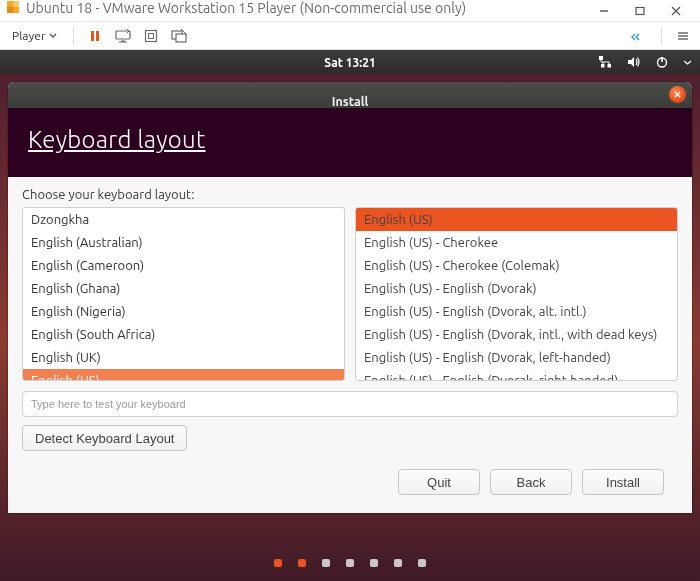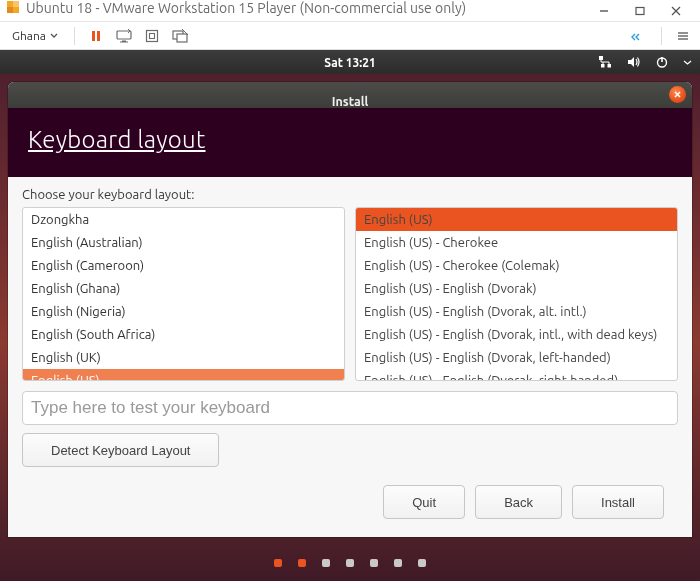--- a/index.html
+++ b/index.html
@@ -37,24 +37,24 @@
 
   .inst-body { padding: 10px 14px 0; }
   .prompt { color: #3a3a3a; font-size: 13px; margin-bottom: 6px; }
   .lists { display: flex; gap: 10px; }
   .listbox { flex: 1; height: 174px; overflow: hidden; background: #fff; border: 1px solid #d0d0d0; border-radius: 3px; font-size: 13px; color: #333; }
   .listbox .item { padding: 2px 8px; line-height: 19px; white-space: nowrap; overflow: hidden; text-overflow: ellipsis; cursor: default; }
   .listbox .item.sel { background: #f08050; color: #fff; }
   .listbox .item.sel-strong { background: #e95420; color: #fff; }
   .listbox.right .item { color: #444; }
 
-  .test-input { display: block; width: 100%; margin-top: 10px; padding: 6px 8px; border: 1px solid #cfcfcf; border-radius: 4px; font-size: 17px; color: #555; background: #fff; }
+  .test-input { display: block; width: 100%; margin-top: 10px; padding: 6px 8px; border: 1px solid #cfcfcf; border-radius: 4px; font-size: 11px; color: #555; background: #fff; }
   .test-input::placeholder { color: #9a9a9a; }
 
-  .detect-btn, .action-btn { display: inline-flex; align-items: center; justify-content: center; height: 34px; padding: 0 28px; background: linear-gradient(180deg, #fcfcfc, #f1f1f1); border: 1px solid #c6c6c6; border-radius: 4px; color: #444; font-size: 13px; cursor: default; }
+  .detect-btn, .action-btn { display: inline-flex; align-items: center; justify-content: center; height: 26px; padding: 0 12px; background: linear-gradient(180deg, #fcfcfc, #f1f1f1); border: 1px solid #c6c6c6; border-radius: 4px; color: #444; font-size: 13px; cursor: default; }
   .detect-btn { margin-top: 8px; }
 
   .actions { display: flex; justify-content: flex-end; gap: 10px; padding: 18px 14px 18px; }
   .action-btn { min-width: 82px; }
 
   
   .dots-row { position: absolute; left: 0; right: 0; bottom: 14px; display: flex; justify-content: center; gap: 16px; }
   .dot { width: 8px; height: 8px; border-radius: 2px; background: #c9c9c9; }
   .dot.active { background: #e95420; }
 
@@ -87,21 +87,21 @@
   <span class="winbtn">
     <svg width="10" height="10" viewBox="0 0 10 10">
         <line x1="1" y1="1" x2="9" y2="9" stroke="#555" stroke-width="1.3"></line>
         <line x1="9" y1="1" x2="1" y2="9" stroke="#555" stroke-width="1.3"></line>
       </svg>
   </span>
 </div>
 
 <div class="vm-toolbar">
   <span class="player-menu">
-    <span>Ghana</span>
+    <span>Player</span>
     <svg width="8" height="8" viewBox="0 0 8 8">
         <path d="M1 2 L4 5 L7 2" fill="none" stroke="#555" stroke-width="1.3"></path>
       </svg>
   </span>
   <span class="sep"></span>
   <span class="tb-icon orange">
     <svg width="14" height="14" viewBox="0 0 14 14">
         <rect x="3" y="2" width="3" height="10" fill="currentColor"></rect>
         <rect x="8" y="2" width="3" height="10" fill="currentColor"></rect>
       </svg>

